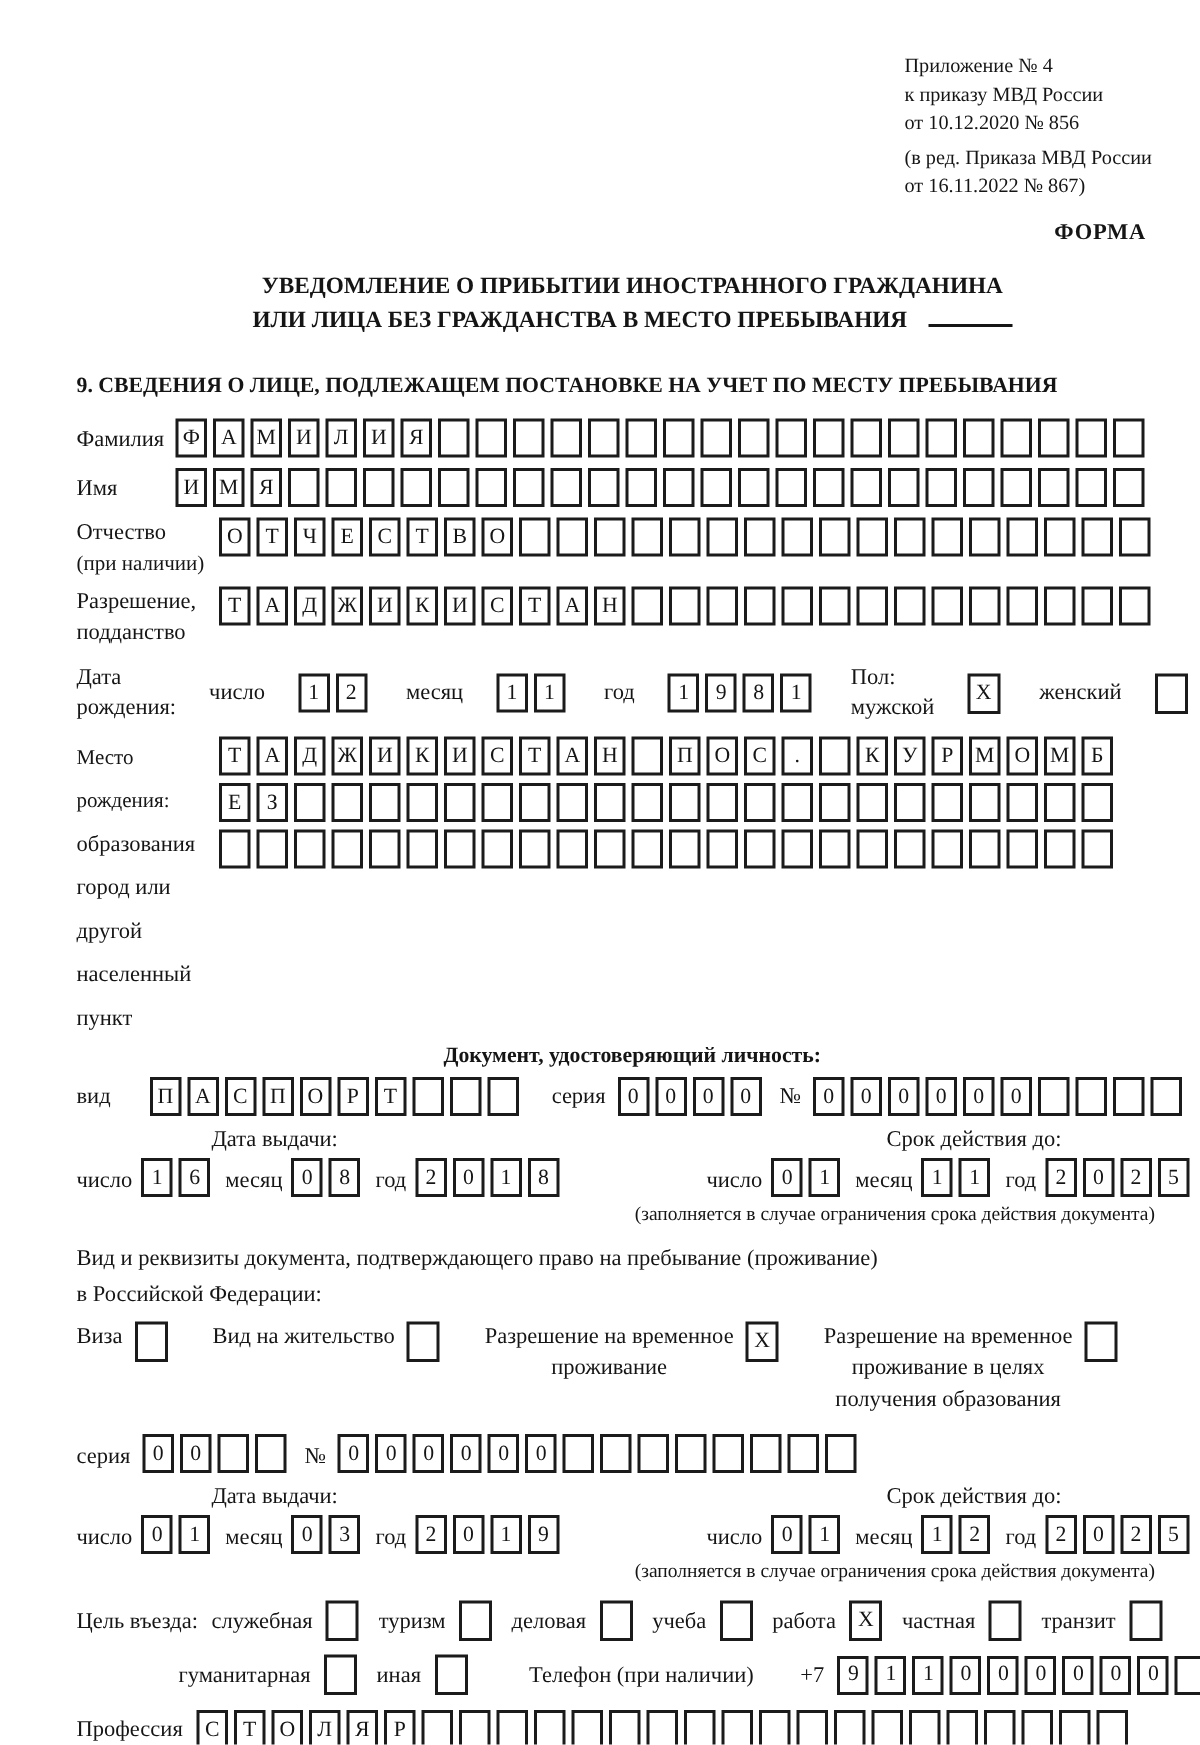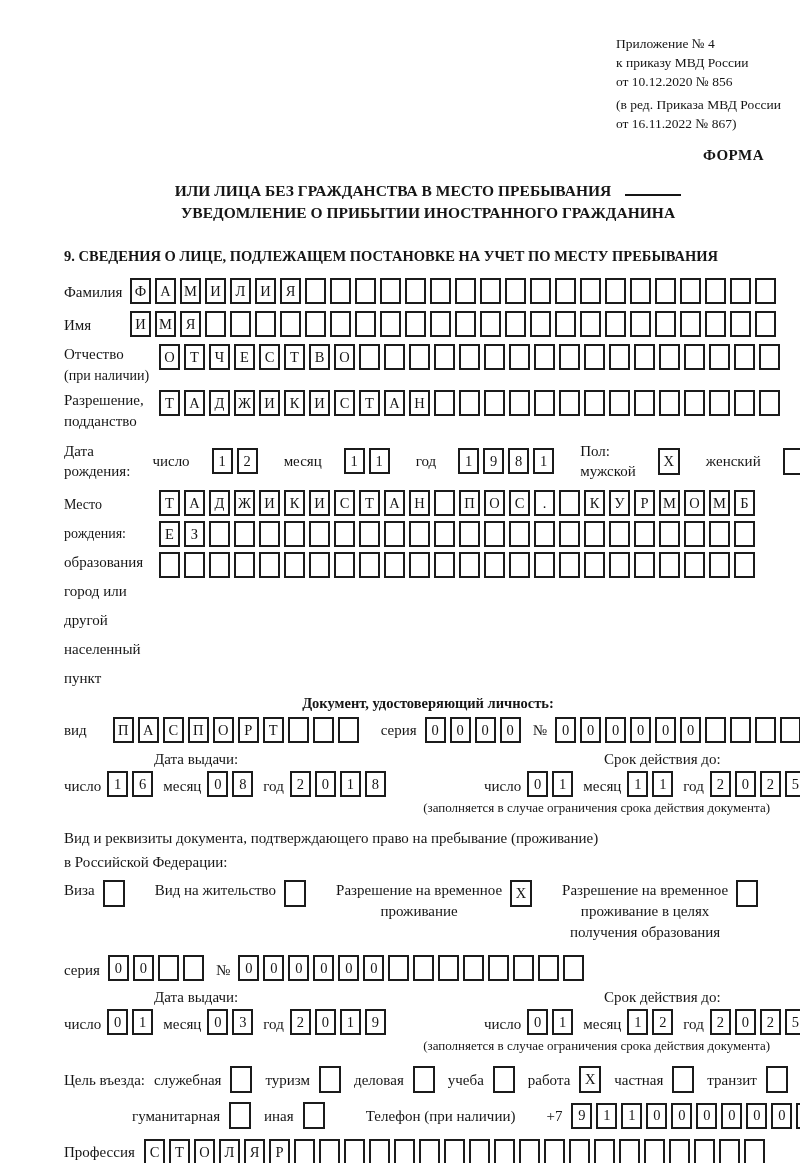--- a/index.html
+++ b/index.html
@@ -1,17 +1,17 @@
 <!DOCTYPE html>
 <html><head>
 <meta charset="utf-8">
 <style>
   html,body{margin:0;padding:0;background:#fff;}
   body{width:800px;height:1163px;font-family:"Liberation Serif",serif;color:#151515;}
-  .page{box-sizing:border-box;width:800px;height:1163px;padding:34px 8px 0 64px;overflow:hidden;}
+  .page{box-sizing:border-box;width:800px;height:1163px;padding:34px 8px 0 51px;overflow:hidden;}
   .hdr-block{margin-left:552px;font-size:13.5px;line-height:19px;}
   .hdr-block .gap{height:4px;}
   .forma{font-weight:bold;font-size:15px;text-align:right;margin:14px 28px 0 0;letter-spacing:.5px;}
   .title{margin-top:16px;text-align:center;font-weight:bold;font-size:15.5px;line-height:22px;}
   .title .uline{display:inline-block;width:56px;border-bottom:2px solid #151515;margin-left:14px;vertical-align:baseline;height:14px;}
   .sec-head{margin-top:24px;font-weight:bold;font-size:14.5px;}
   .row{display:flex;align-items:flex-start;margin-top:7px;}
   .lbl{font-size:15px;line-height:20px;padding-top:4px;}
   .lc66{flex:0 0 66px;}
   .lc95{flex:0 0 95px;}
@@ -47,22 +47,22 @@
     <div>Приложение № 4</div>
     <div>к приказу МВД России</div>
     <div>от 10.12.2020 № 856</div>
     <div class="gap"></div>
     <div>(в ред. Приказа МВД России</div>
     <div>от 16.11.2022 № 867)</div>
   </div>
   <div class="forma">ФОРМА</div>
 
   <div class="title">
+    <div>УВЕДОМЛЕНИЕ О ПРИБЫТИИ ИНОСТРАННОГО ГРАЖДАНИНА</div>
     <div><span>ИЛИ ЛИЦА БЕЗ ГРАЖДАНСТВА В МЕСТО ПРЕБЫВАНИЯ</span><span class="uline"></span></div>
-    <div>УВЕДОМЛЕНИЕ О ПРИБЫТИИ ИНОСТРАННОГО ГРАЖДАНИНА</div>
   </div>
 
   <div class="sec-head">9. СВЕДЕНИЯ О ЛИЦЕ, ПОДЛЕЖАЩЕМ ПОСТАНОВКЕ НА УЧЕТ ПО МЕСТУ ПРЕБЫВАНИЯ</div>
 
   <div class="row" style="margin-top:13px;">
     <span class="lbl lc66">Фамилия</span>
     <span class="cells">
         <span class="cell">Ф</span>
         <span class="cell">А</span>
         <span class="cell">М</span>

